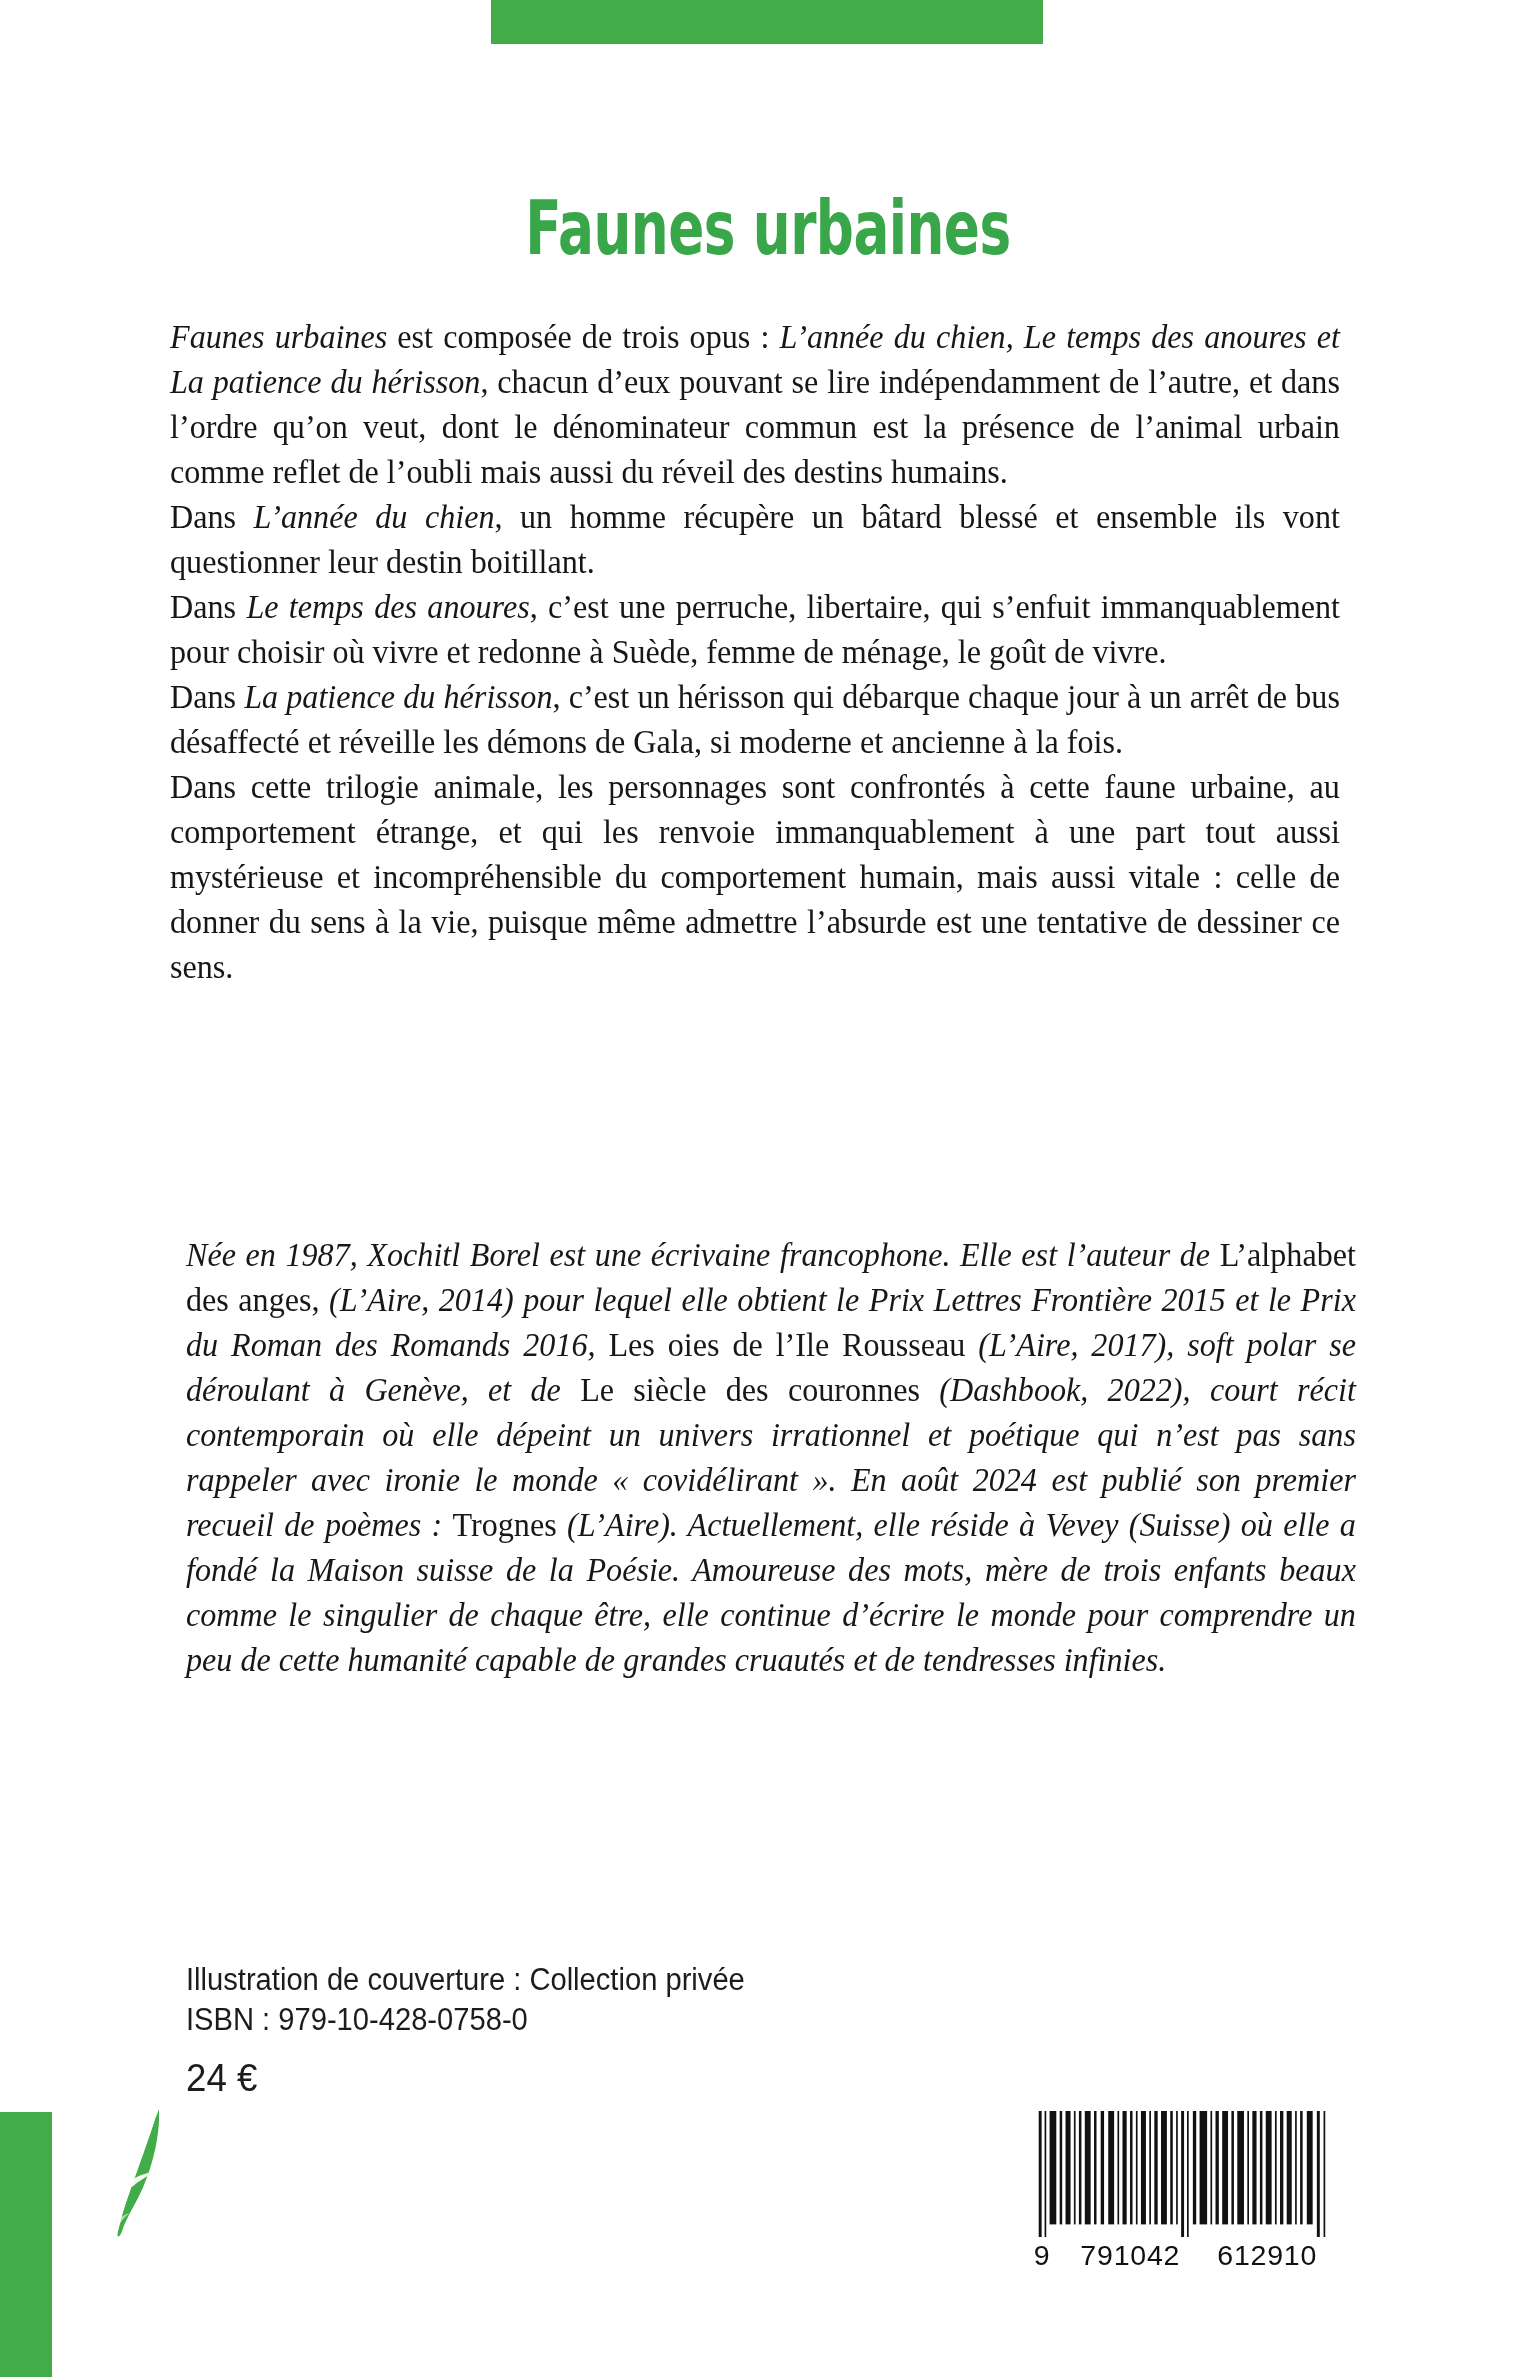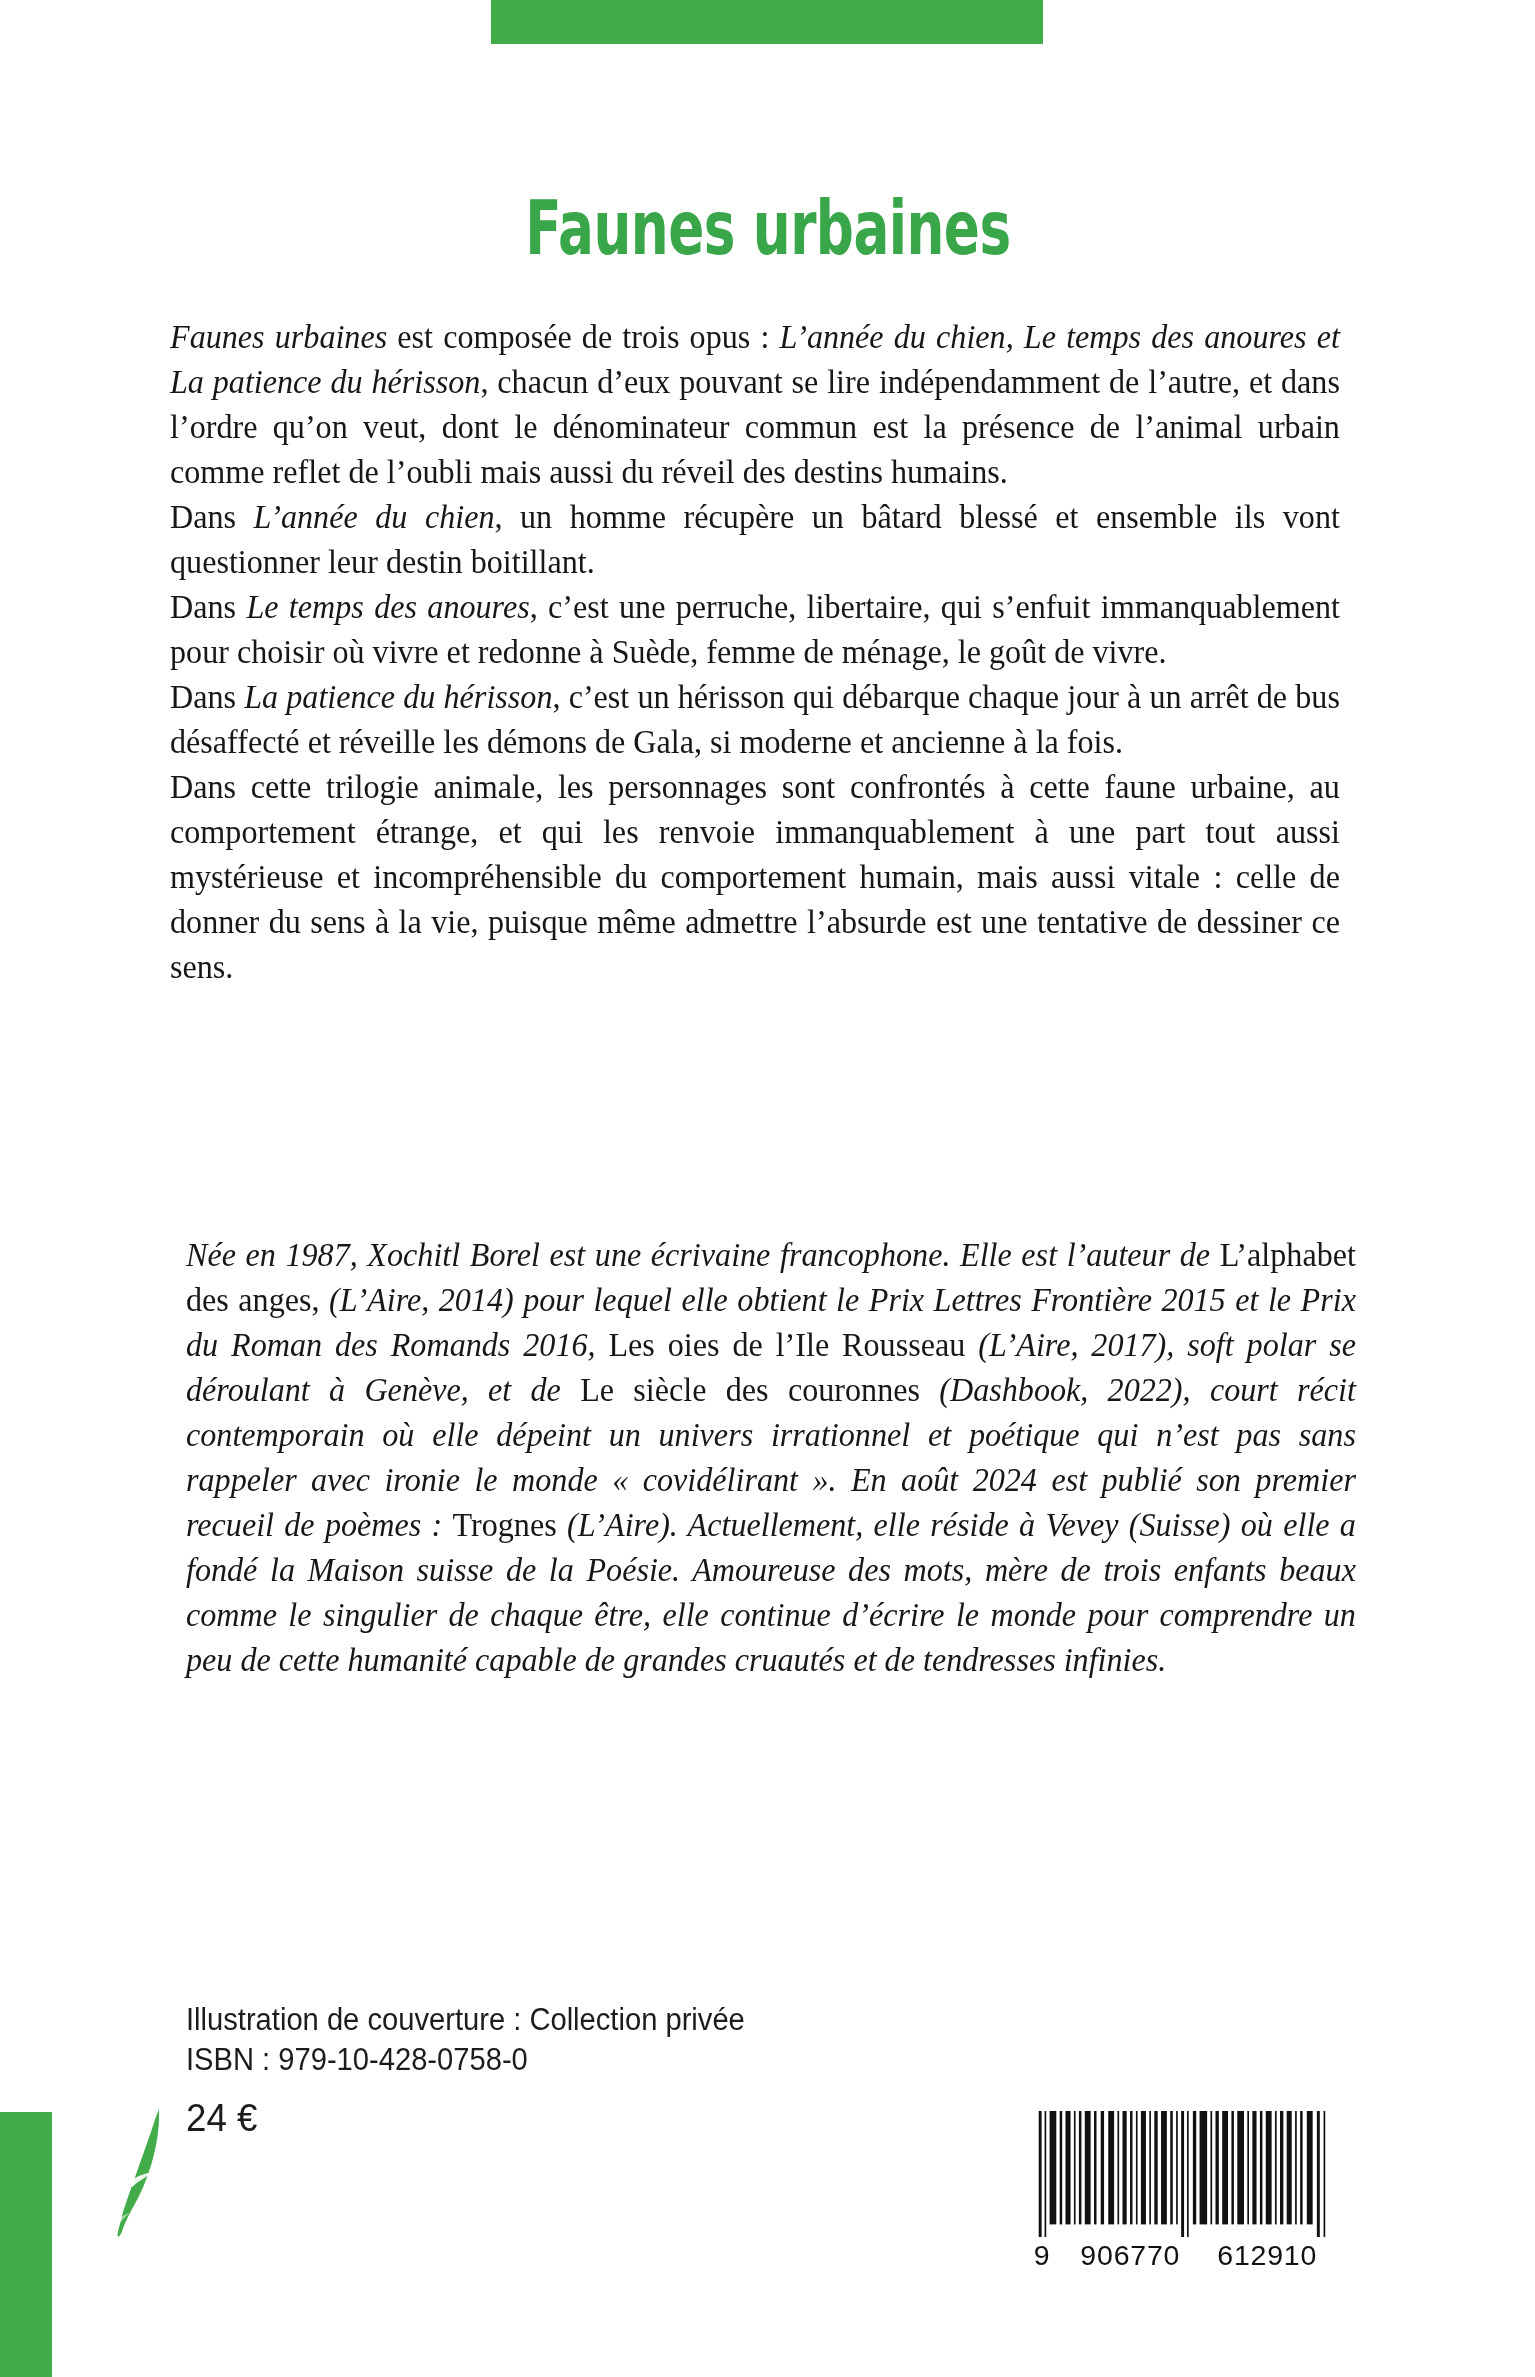--- a/index.html
+++ b/index.html
@@ -94,21 +94,21 @@
     transform: scaleX(0.945);
     transform-origin: left top;
   }
   .bio p { margin: 0; }
   .bio .roman { font-style: normal; }
 
   
   .footer {
     position: absolute;
     left: 186px;
-    top: 2000px;
+    top: 1960px;
     width: 839px;
     font-family: "Liberation Sans", sans-serif;
     color: #1c1c1c;
   }
   .footer-line {
     font-size: 31px;
     line-height: 40px;
     letter-spacing: 0px;
     transform: scaleX(0.94);
     transform-origin: left center;
@@ -237,17 +237,17 @@
       <rect x="304" y="0" width="6" height="135"></rect>
       <rect x="314" y="0" width="2" height="135"></rect>
       <rect x="320" y="0" width="3" height="135"></rect>
       <rect x="328" y="0" width="7" height="135"></rect>
       <rect x="340" y="0" width="3.5" height="150"></rect>
       <rect x="348" y="0" width="2" height="150"></rect>
     </g>
   </svg>
   <div class="barcode-digits">
     <span class="bc-left">9</span>
-    <span class="bc-mid">906770</span>
+    <span class="bc-mid">791042</span>
     <span class="bc-right">612910</span>
   </div>
 </div>
 
 
 </body></html>

